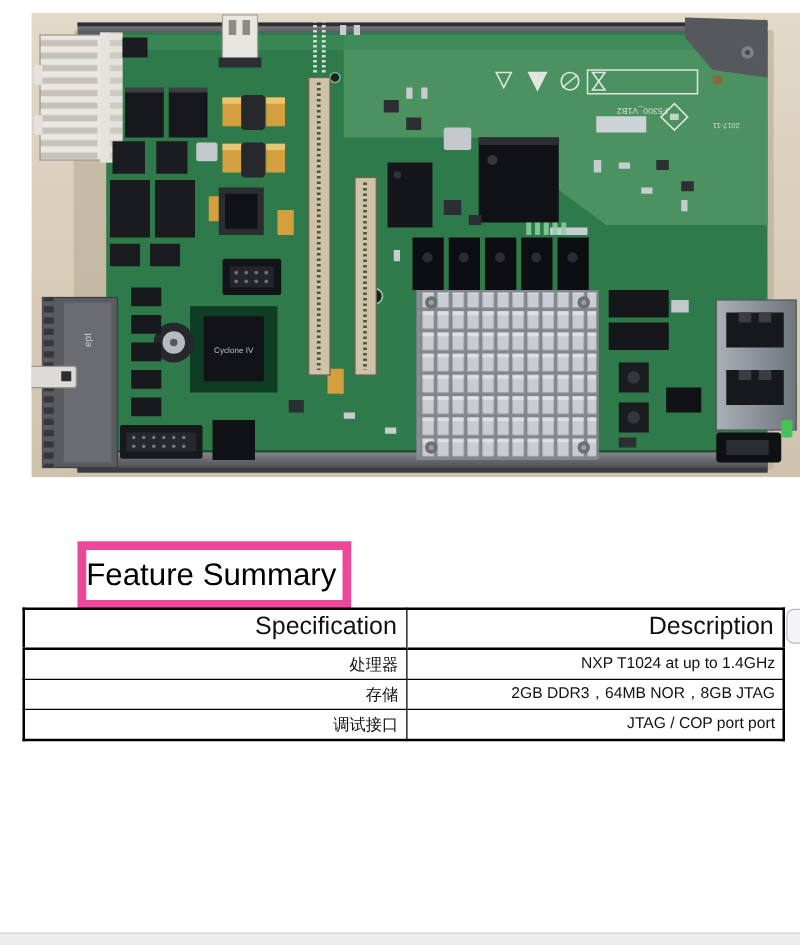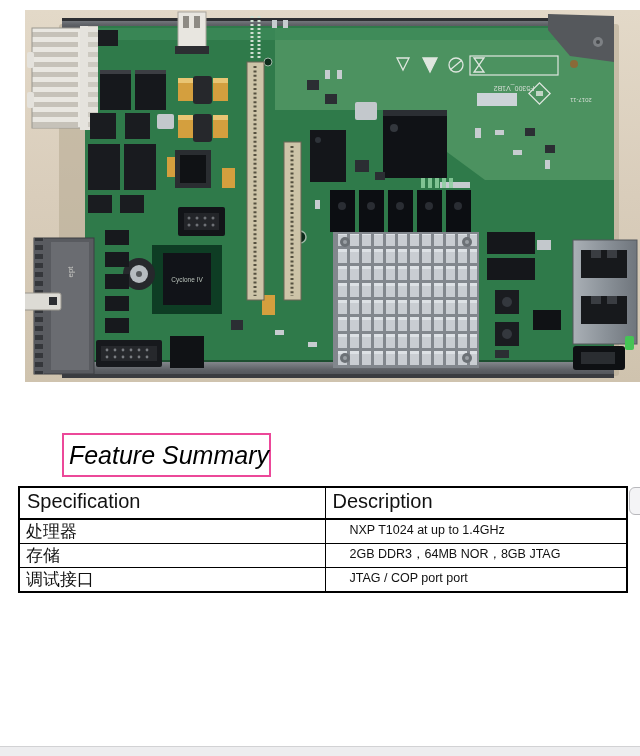--- a/index.html
+++ b/index.html
@@ -5,32 +5,32 @@
   html,body{margin:0;padding:0;background:#ffffff;}
   body{width:640px;height:756px;position:relative;overflow:hidden;
        font-family:"Liberation Sans","DejaVu Sans",sans-serif;color:#111;}
 
   
   .photo{position:absolute;left:25px;top:10px;width:615px;height:372px;overflow:hidden;}
   .photo svg{display:block;}
 
   
   .title-box{position:absolute;left:62px;top:433px;width:205px;height:40px;
-             border:2px solid #ec4899;display:flex;align-items:center;justify-content:flex-end;font-style:italic;}
+             border:7px solid #ec4899;display:flex;align-items:center;justify-content:flex-start;}
   .title-box span{font-size:25px;letter-spacing:0;color:#000;white-space:nowrap;}
 
   
   .spec-table{position:absolute;left:18px;top:486px;width:610px;
               border-collapse:collapse;table-layout:fixed;}
-  .spec-table th,.spec-table td{border:1px solid #000;text-align:left;vertical-align:top;}
+  .spec-table th,.spec-table td{border:1px solid #000;text-align:right;vertical-align:top;}
   .spec-table{border:2px solid #000;}
   .spec-table th{font-weight:400;font-size:20px;padding:2px 7px 4px 7px;height:24px;
                  border-bottom:2px solid #000;}
   .spec-table col.c1{width:306px;}
-  .spec-table td.spec-cell{font-size:17px;padding:4px 6px 3px 6px;line-height:16px;}
+  .spec-table td.spec-cell{font-size:13px;padding:4px 6px 3px 6px;line-height:16px;}
   .spec-table td.desc-cell{font-size:12.5px;padding:2px 6px 2px 24px;}
   .desc-line{line-height:17.2px;white-space:nowrap;}
 
   
   .bottom-strip{position:absolute;left:0;top:746px;width:640px;height:10px;
                 background:#ededef;border-top:1px solid #d2d2d4;}
   .scroll-puck{position:absolute;right:-2px;top:487px;width:11px;height:26px;
                background:#f4f4f6;border:1px solid #b8b8bc;border-radius:6px 0 0 6px;}
 </style>
 </head>

